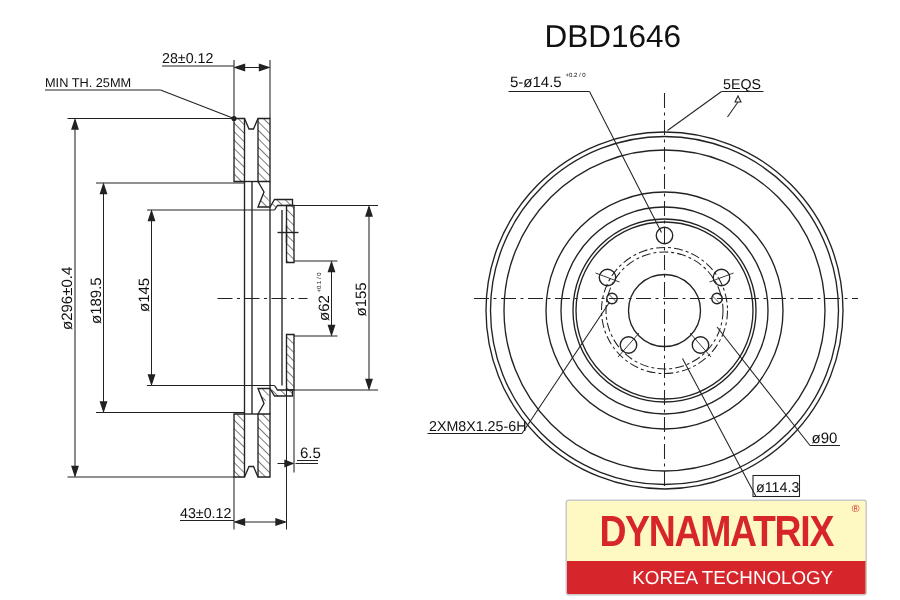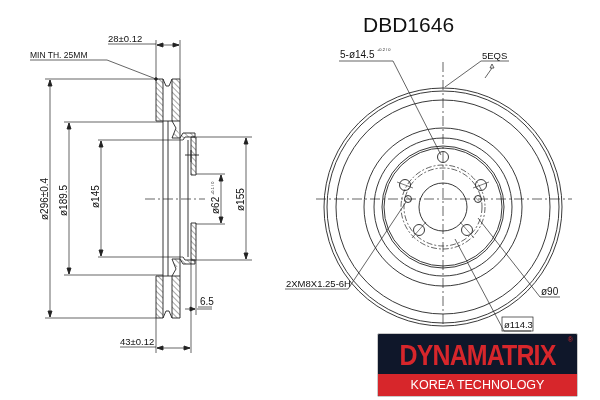--- a/index.html
+++ b/index.html
@@ -1,23 +1,23 @@
 <!DOCTYPE html>
 <html><head>
 <meta charset="utf-8">
 <style>
   html, body { margin: 0; padding: 0; background: #ffffff; }
   body { width: 600px; height: 400px; position: relative; overflow: hidden; font-family: "Liberation Sans", sans-serif; }
   .canvas { position: absolute; left: 0; top: 0; width: 600px; height: 400px; }
   svg text.dim { font-family: "Liberation Sans Narrow", "Liberation Sans", sans-serif; font-size: 10px; fill: #111; }
   .part-number { position: absolute; left: 363px; top: 14px; font-size: 21px; font-family: "Liberation Sans", sans-serif; color: #111; letter-spacing: 0px; line-height: 1; }
-  .logo { position: absolute; left: 377px; top: 333px; width: 199px; height: 62px; border: 1px solid #c9c9c9; border-radius: 2px; background: #0f172a; overflow: hidden; }
+  .logo { position: absolute; left: 377px; top: 333px; width: 199px; height: 62px; border: 1px solid #c9c9c9; border-radius: 2px; background: #fef9c3; overflow: hidden; }
   .logo-brand { position: absolute; left: 0; top: 4px; width: 199px; text-align: center; font-family: "Liberation Sans", sans-serif; font-weight: bold; font-size: 29px; color: #d7262b; letter-spacing: -1px; transform: scaleX(0.86); transform-origin: center; line-height: 34px; }
   .logo-reg { position: absolute; right: 4px; top: 2px; font-size: 7px; color: #d7262b; }
-  .logo-band { position: absolute; left: 0; bottom: 0; width: 199px; height: 22px; background: #d7262b; color: #fff; text-align: center; font-size: 12.5px; line-height: 22px; font-family: "Liberation Sans", sans-serif; }
+  .logo-band { position: absolute; left: 0; bottom: 0; width: 199px; height: 22px; background: #d7262b; color: #fff; text-align: center; font-size: 12.5px; line-height: 22px; font-family: "Liberation Sans", sans-serif; padding-left: 11px; }
 </style>
 </head>
 <body>
 
 <div class="canvas">
 <svg width="600" height="400" viewBox="0 0 600 400" xmlns="http://www.w3.org/2000/svg">
   <defs>
     <pattern id="hatch" patternUnits="userSpaceOnUse" width="4" height="4" patternTransform="rotate(-45)">
       <line x1="0" y1="0" x2="0" y2="4" stroke="#222" stroke-width="0.8"></line>
     </pattern>

